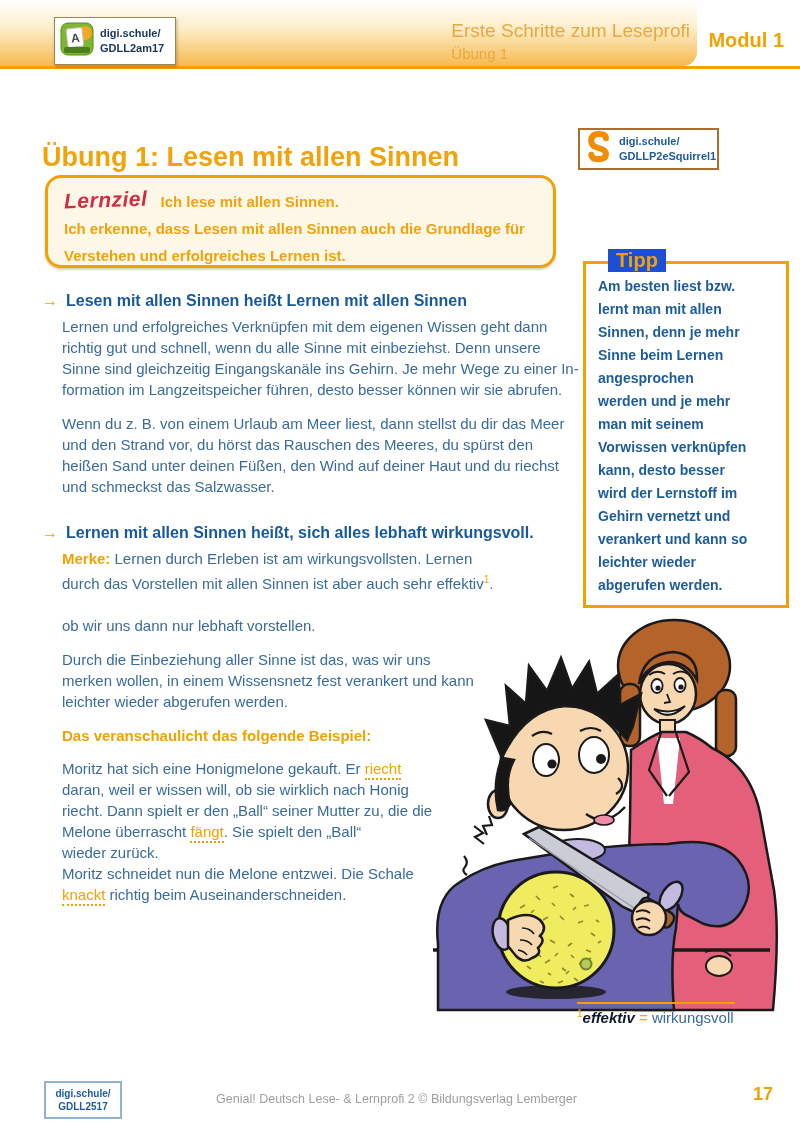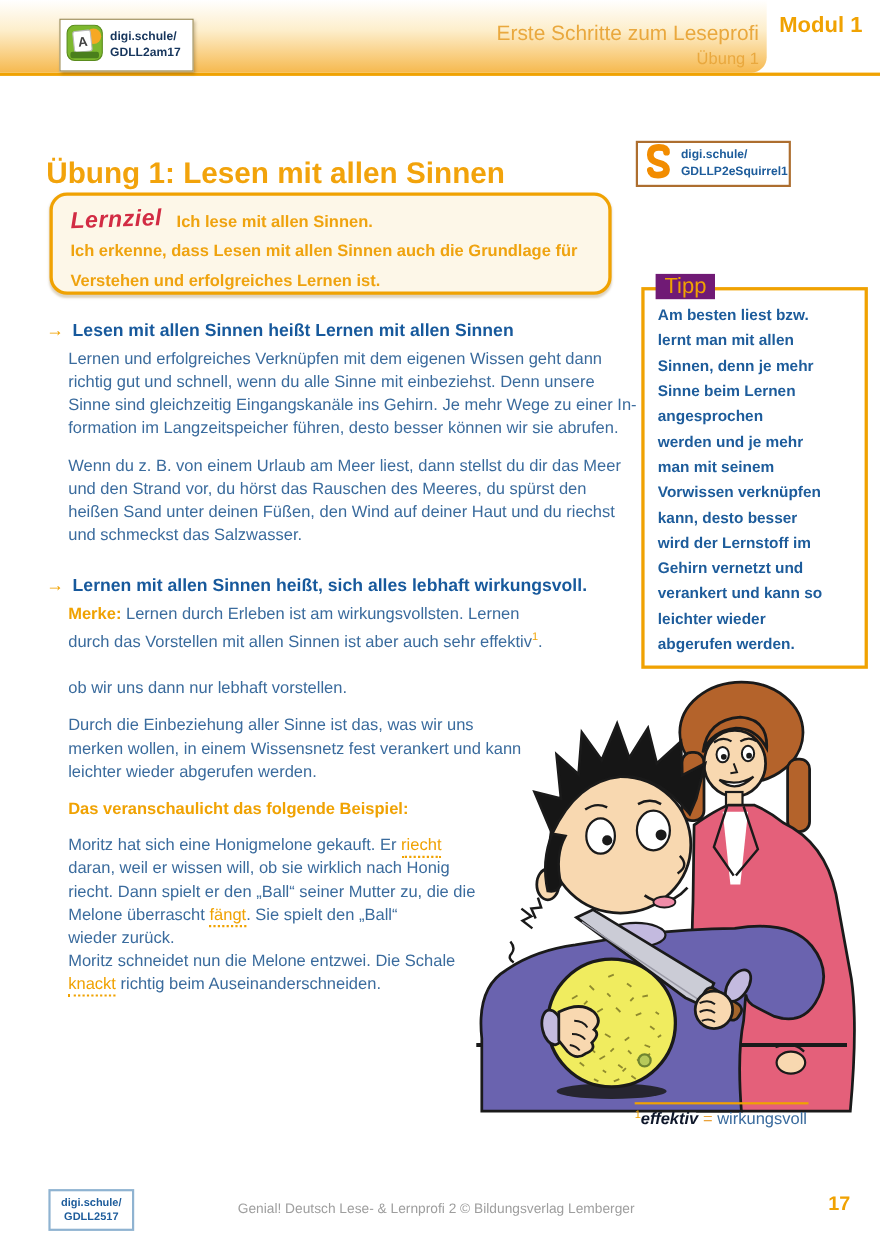--- a/index.html
+++ b/index.html
@@ -9,41 +9,41 @@
   }
   
   .header-band{position:absolute;left:0;top:0;width:697px;height:66px;
     background:linear-gradient(180deg,#ffffff 0%,#fdeecb 42%,#f6b94f 100%);
     border-radius:0 0 14px 0;}
   .header-rule{position:absolute;left:0;top:66px;width:800px;height:3px;background:var(--accent,#F0A202);}
   .header-badge{position:absolute;left:54px;top:17px;width:122px;height:48px;background:#fff;
     border:1px solid #99884f;box-shadow:1px 2px 3px rgba(90,60,0,.35);
     display:flex;align-items:center;gap:6px;padding:0 5px;box-sizing:border-box;}
   .header-badge .txt{font-size:11px;font-weight:bold;color:#16355c;line-height:1.35;}
-  .header-titles{position:absolute;right:110px;top:20px;text-align:right;color:#e9a83e;}
+  .header-titles{position:absolute;right:110px;top:20px;text-align:left;color:#e9a83e;}
   .header-titles .t1{font-size:19px;}
   .header-titles .t2{font-size:15px;margin-top:3px;}
-  .module-label{position:absolute;right:16px;top:12px;font-size:20px;font-weight:bold;color:var(--accent,#F0A202);}
+  .module-label{position:absolute;right:16px;top:29px;font-size:20px;font-weight:bold;color:var(--accent,#F0A202);}
   
   .page-title{position:absolute;left:42px;top:124px;font-size:27px;font-weight:bold;color:#f2a30b;}
   .link-badge{position:absolute;left:578px;top:128px;width:141px;height:42px;background:#fff;
     border:2px solid #ad6e2f;display:flex;align-items:center;gap:7px;padding:0 6px;box-sizing:border-box;}
   .link-badge .txt{font-size:11px;font-weight:bold;color:#1d5c9b;line-height:1.35;}
   
   .lernziel-box{position:absolute;left:45px;top:175px;width:511px;height:93px;box-sizing:border-box;
     border:3px solid var(--accent,#F0A202);border-radius:16px;background:#fdf7e8;
     padding:8px 10px 8px 16px;box-shadow:0 2px 2px rgba(120,80,0,.25);}
   .lernziel-label{display:inline-block;color:#d22c44;font-size:21px;font-weight:bold;font-style:italic;
     transform:rotate(-2deg);margin-right:9px;letter-spacing:.5px;}
   .lernziel-box .lz-line{color:#efa30f;font-weight:bold;font-size:15px;line-height:27px;}
   
   .tipp-box{position:absolute;left:583px;top:261px;width:206px;box-sizing:border-box;
     border:3px solid var(--accent,#F0A202);padding:11px 10px 8px 12px;}
-  .tipp-label{position:absolute;top:-15px;left:10px;background:#701a75;padding:0 8px;
-    color:var(--accent,#F0A202);font-size:20px;font-weight:normal;}
+  .tipp-label{position:absolute;top:-15px;left:22px;background:#1d4ed8;padding:0 8px;
+    color:var(--accent,#F0A202);font-size:20px;font-weight:bold;}
   .tipp-text{color:#1d5c9b;font-weight:bold;font-size:14px;line-height:23px;white-space:pre-line;}
   
   .content{position:absolute;left:42px;top:292px;width:552px;}
   .sec-head{display:flex;gap:8px;font-size:16px;font-weight:bold;color:#17599c;margin:0 0 6px 0;}
   .arrow{color:var(--accent,#F0A202);flex:0 0 12px;}
   p.body{margin:0 0 13px 20px;color:#3a6b9d;font-size:15px;line-height:21px;}
   .lines{white-space:pre-line;}
   .orange{color:var(--accent,#F0A202);font-weight:bold;}
   .hl{color:var(--accent,#F0A202);border-bottom:2px dotted var(--accent,#F0A202);padding-bottom:1px;}
   sup.fn{color:var(--accent,#F0A202);font-size:10px;}

